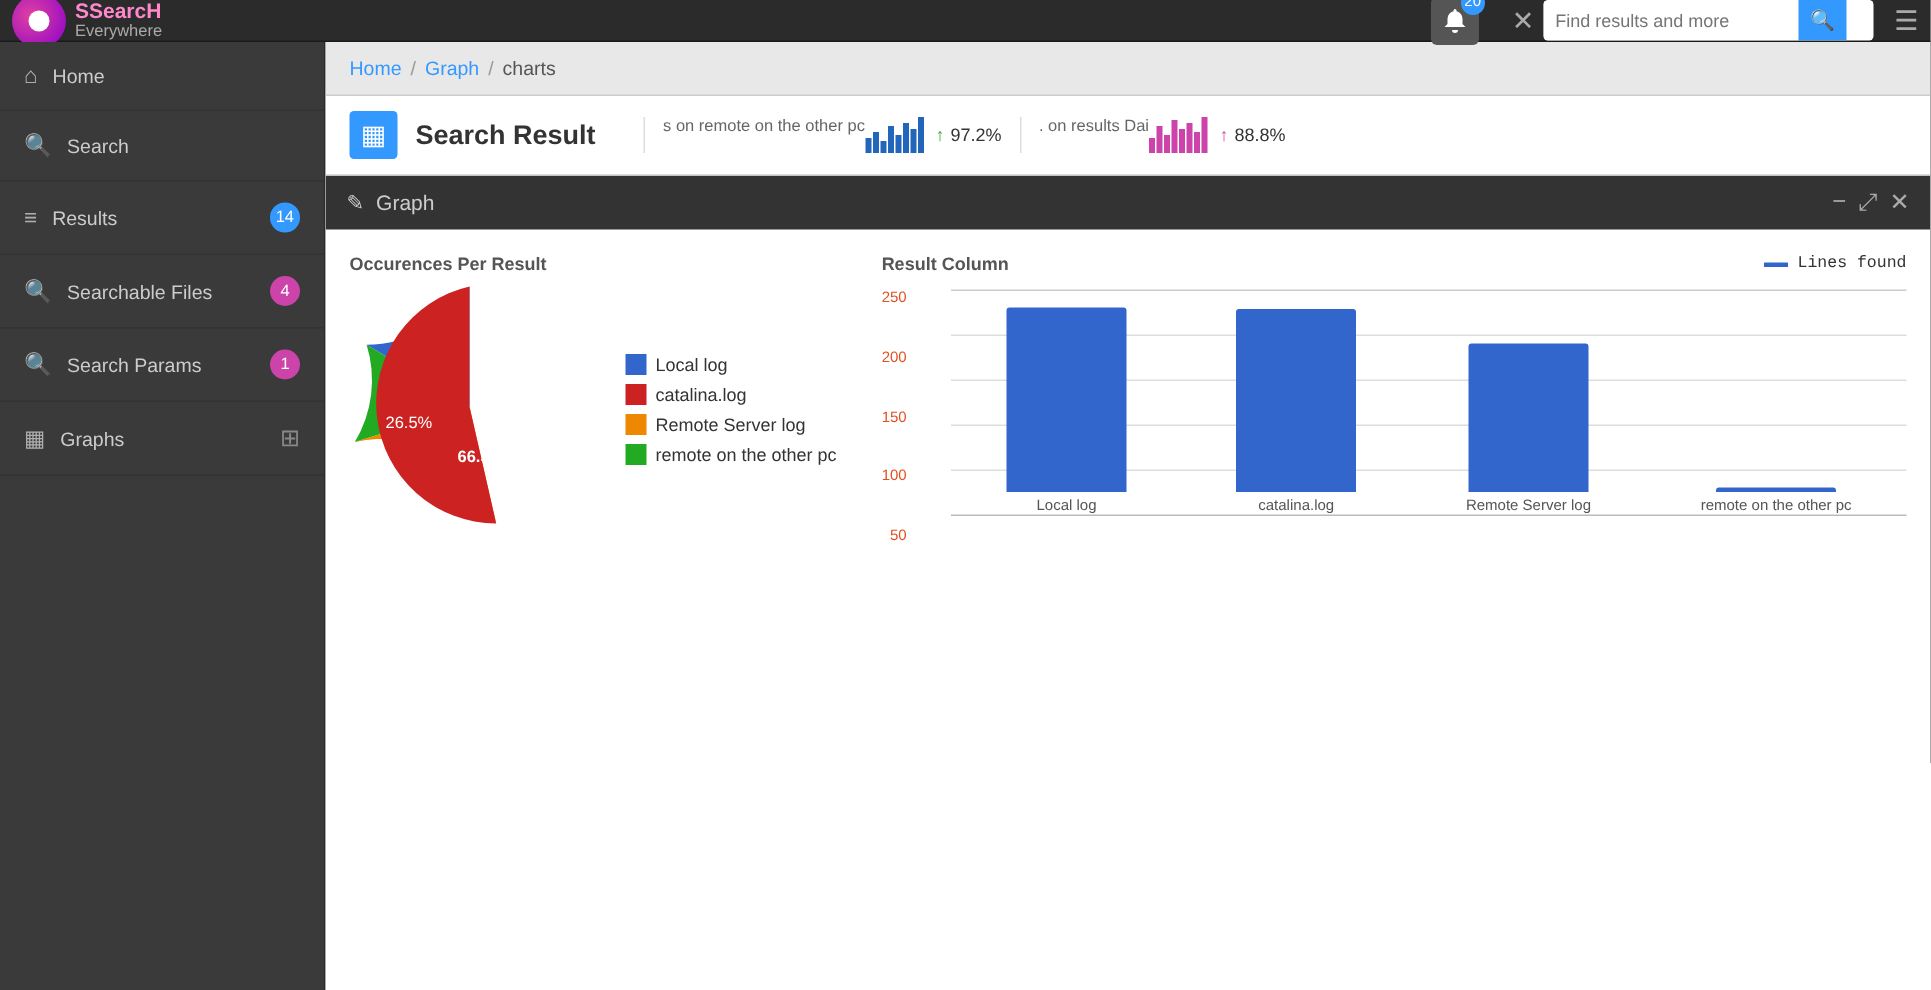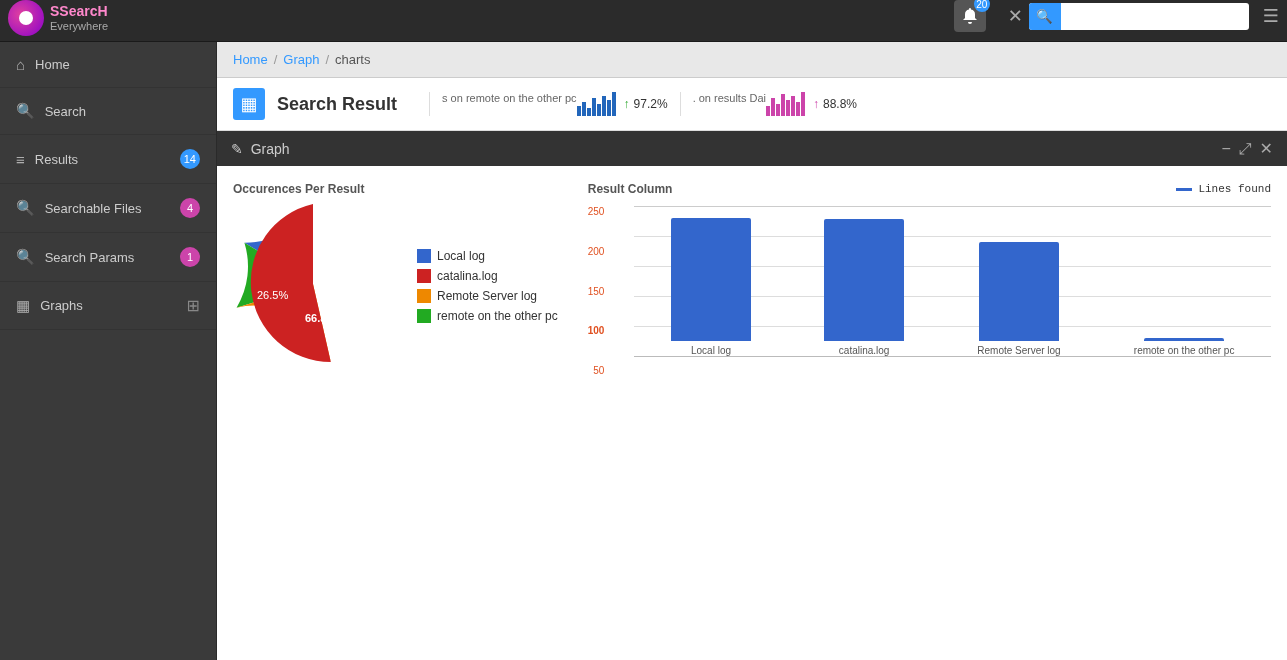--- a/index.html
+++ b/index.html
@@ -1,19 +1,19 @@
 <!DOCTYPE html>
 <html><head>
   <meta charset="utf-8">
   <style>
     * { box-sizing: border-box; margin: 0; padding: 0; }
     body { font-family: Arial, sans-serif; font-size: 13px; background: #3a3a3a; color: #ccc; display: flex; flex-direction: column; height: 660px; overflow: hidden; }
 
     
-    .topbar { background: #2b2b2b; height: 42px; display: flex; align-items: flex-start; padding: 0 8px; flex-shrink: 0; border-bottom: 1px solid #1a1a1a; }
+    .topbar { background: #2b2b2b; height: 28px; display: flex; align-items: center; padding: 0 8px; flex-shrink: 0; border-bottom: 1px solid #1a1a1a; }
     .logo { display: flex; align-items: center; gap: 6px; margin-right: auto; }
     .logo-circle { width: 36px; height: 36px; border-radius: 50%; background: radial-gradient(circle at 35% 40%, #e040a0, #8800cc); display: flex; align-items: center; justify-content: center; }
     .logo-inner { width: 14px; height: 14px; border-radius: 50%; background: white; }
     .logo-text { color: #ff88cc; font-weight: bold; font-size: 14px; line-height: 1.1; }
     .logo-sub { color: #aaa; font-size: 11px; }
     .notification-btn { position: relative; background: #555; border: none; color: white; width: 32px; height: 32px; border-radius: 4px; cursor: pointer; display: flex; align-items: center; justify-content: center; margin-right: 8px; }
     .notification-badge { position: absolute; top: -4px; right: -4px; background: #3399ff; color: white; border-radius: 50%; width: 16px; height: 16px; font-size: 10px; display: flex; align-items: center; justify-content: center; }
     .search-bar { display: flex; align-items: center; background: white; border-radius: 3px; overflow: hidden; width: 220px; }
     .search-bar input { border: none; outline: none; padding: 6px 8px; font-size: 12px; width: 170px; color: #333; }
     .search-bar button { background: #3399ff; border: none; color: white; padding: 6px 8px; cursor: pointer; }
@@ -99,20 +99,21 @@
   </div>
   <div style="margin-left:auto;display:flex;align-items:center;gap:6px;">
     <div class="notification-btn">
       <svg width="16" height="16" viewBox="0 0 16 16" fill="white">
           <path d="M8 0a1 1 0 0 1 1 1v.5A5 5 0 0 1 13 6.5V10l2 2H1l2-2V6.5A5 5 0 0 1 7 1.5V1a1 1 0 0 1 1-1zm0 16a2 2 0 0 0 2-2H6a2 2 0 0 0 2 2z"></path>
         </svg>
       <div class="notification-badge">20</div>
     </div>
     <button class="close-btn-top">✕</button>
     <div class="search-bar">
+      <input type="text" placeholder="Find results and more" style="">
       <button>🔍</button>
     </div>
     <button class="menu-btn">☰</button>
   </div>
 </div>
 
 <div class="main">
 
   <div class="sidebar">
     <div class="nav-item">
@@ -263,21 +264,21 @@
               <div class="bar-legend-color"></div>
               <span>Lines found</span>
             </div>
           </div>
           <div style="display:flex;gap:24px;">
 
             <div style="display:flex;flex-direction:column;justify-content:space-between;padding-right:6px;height:170px;align-items:flex-end;">
               <span style="font-size:10px;color:#e05020;">250</span>
               <span style="font-size:10px;color:#e05020;">200</span>
               <span style="font-size:10px;color:#e05020;">150</span>
-              <span style="font-size:10px;color:#e05020;font-weight:bold;">100</span>
+              <span style="font-size:10px;color:#e05020;">100</span>
               <span style="font-size:10px;color:#e05020;">50</span>
             </div>
 
             <div style="flex:1;position:relative;">
 
               <div style="position:absolute;top:0;left:0;right:0;bottom:20px;">
                 <div style="position:absolute;top:0%;left:0;right:0;border-top:1px solid #ccc;"></div>
                 <div style="position:absolute;top:20%;left:0;right:0;border-top:1px solid #ddd;"></div>
                 <div style="position:absolute;top:40%;left:0;right:0;border-top:1px solid #ddd;"></div>
                 <div style="position:absolute;top:60%;left:0;right:0;border-top:1px solid #ddd;"></div>

